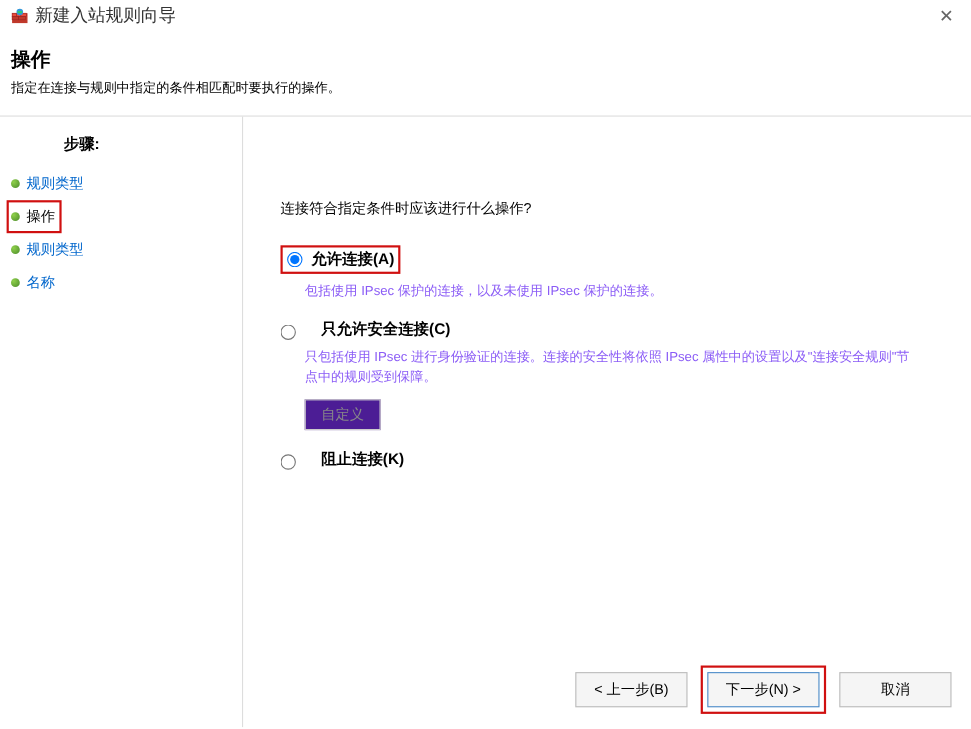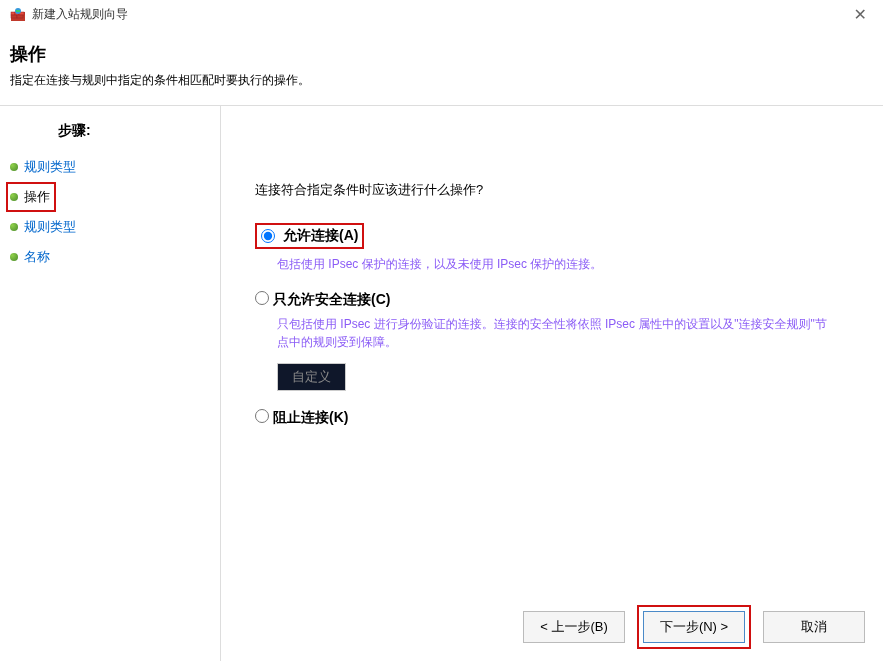--- a/index.html
+++ b/index.html
@@ -28,21 +28,21 @@
       align-items: center;
       gap: 6px;
     }
     .app-icon {
       width: 16px;
       height: 16px;
       display: inline-block;
     }
     .title-text {
       color: #333;
-      font-size: 12px;
+      font-size: 16px;
     }
     .close-btn {
       font-size: 16px;
       color: #666;
       cursor: pointer;
       font-weight: 300;
       padding: 0 6px;
     }
     .header-section {
       padding: 12px 10px 16px 10px;
@@ -117,22 +117,22 @@
       margin-top: 47px;
     }
     .radio-group {
       margin-left: 0;
     }
     .radio-item {
       margin-bottom: 18px;
     }
     .radio-row {
       display: flex;
-      align-items: flex-start;
-      gap: 4px;
+      align-items: flex-end;
+      gap: 23px;
     }
     .radio-ctrl {
       width: 14px;
       height: 14px;
       cursor: pointer;
     }
     .radio-label {
       font-size: 14px;
       font-weight: bold;
       color: #000;
@@ -151,21 +151,21 @@
       display: inline-flex;
       align-items: center;
       gap: 8px;
     }
     .disabled-btn {
       margin-left: 22px;
       margin-top: 12px;
       padding: 4px 14px;
       font-size: 13px;
       color: #888;
-      background: #0f172a;
+      background: #4c1d95;
       border: 1px solid #ccc;
       cursor: default;
     }
     .footer-btns {
       position: absolute;
       bottom: 12px;
       right: 18px;
       display: flex;
       gap: 12px;
       align-items: center;

